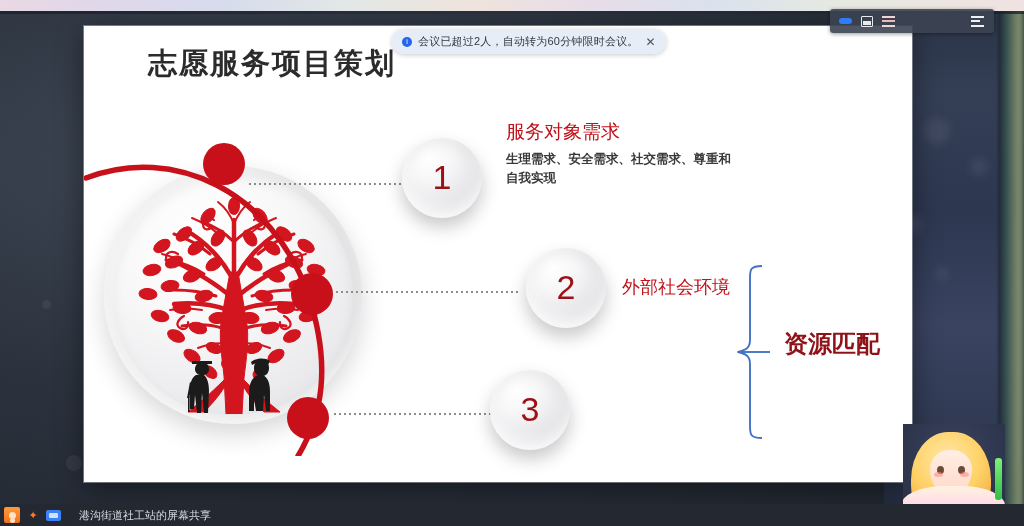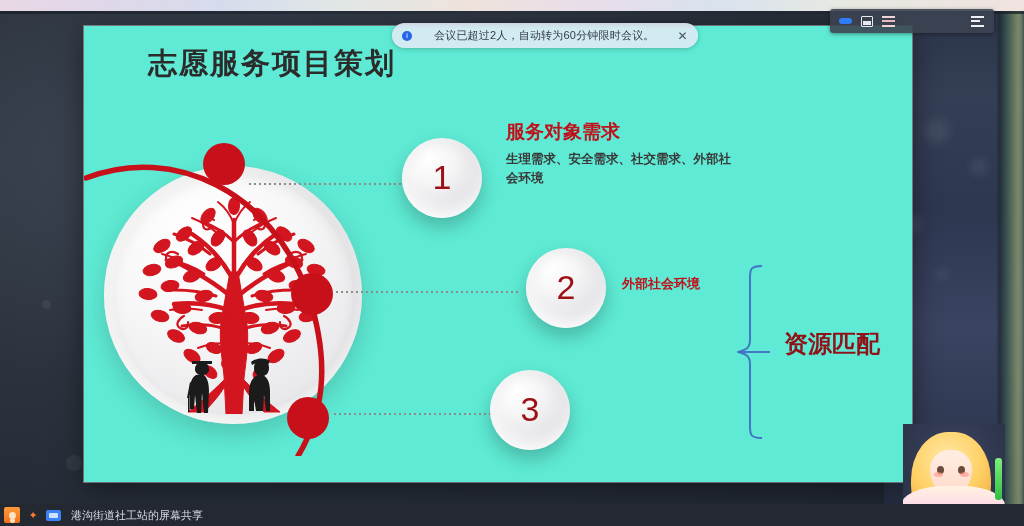--- a/index.html
+++ b/index.html
@@ -49,21 +49,21 @@
     position: absolute; top: 8px; left: 0; width: 1024px; height: 6px;
     background: linear-gradient(90deg, rgba(25,31,40,.75), rgba(40,48,60,.85), rgba(25,31,40,.75));
     z-index: 39;
   }
 
   
   #slide {
     position: absolute;
     left: 84px; top: 26px;
     width: 828px; height: 456px;
-    background: #5eead4;
+    background: #ffffff;
     box-shadow: 0 0 0 1px rgba(255,255,255,.35), 0 6px 26px rgba(0,0,0,.45);
     overflow: hidden;
   }
 
   #slide-title {
     position: absolute; left: 64px; top: 18px;
     font-size: 29px; font-weight: 700; color: #2b2b2b;
     letter-spacing: 2px;
     white-space: nowrap;
   }
@@ -109,41 +109,41 @@
     display: flex; align-items: center; justify-content: center;
   }
   .numcircle span {
     font-size: 34px; font-weight: 400; color: #9c1016;
     font-family: "Liberation Sans", sans-serif;
     transform: translateY(-1px);
   }
 
   
   .red-head {
-    position: absolute; color: #c01019; font-weight: 700;
+    position: absolute; color: #c01019; font-weight: 400;
     white-space: nowrap; z-index: 7;
   }
   #sub-1 {
     position: absolute; left: 422px; top: 124px;
     width: 226px; font-size: 12.5px; color: #3a3a3a;
     line-height: 1.55; font-weight: 600; z-index: 7;
   }
 
   
   #brace-svg { position: absolute; left: 652px; top: 236px; width: 130px; height: 180px; z-index: 5; }
   #brace-label {
     position: absolute; left: 700px; top: 302px;
     font-size: 24px; font-weight: 700; color: #8e1218; z-index: 7; white-space: nowrap;
   }
 
   
   #toast {
-    position: absolute; left: 392px; top: 23px;
+    position: absolute; left: 392px; top: 29px;
     height: 25px; padding: 0 9px 0 10px;
-    display: flex; align-items: center; gap: 22px;
+    display: flex; align-items: center; gap: 6px;
     border-radius: 13px;
     background: rgba(226,234,246,.88);
     box-shadow: 0 1px 5px rgba(0,0,0,.22);
     z-index: 60;
     backdrop-filter: blur(2px);
     text-align: right;
   }
   #toast-dot {
     width: 10px; height: 10px; border-radius: 50%;
     background: #2566e8; flex: 0 0 auto;
@@ -225,21 +225,21 @@
   #tb-avatar .person { width:7px;height:7px;border-radius:50%;background:#ffe2c4; box-shadow:0 5px 0 -1px #ffe2c4;}
   #tb-share {
     width: 14px; height: 14px; margin-left: 6px;
     display:flex;align-items:center;justify-content:center; color:#ff7a2f; font-size:11px;
   }
   #tb-screen {
     width: 15px; height: 11px; margin-left: 6px; border-radius: 2px;
     background: #3b82f6; position: relative;
   }
   #tb-screen::after { content:""; position:absolute; left:3px; top:3px; width:9px; height:5px; background:#cfe3ff; border-radius:1px;}
-  #tb-label { margin-left: 10px; font-size: 11px; color: #d8dce4; white-space: nowrap; }
+  #tb-label { margin-left: 18px; font-size: 11px; color: #d8dce4; white-space: nowrap; }
 
   
   .bokeh { position:absolute; border-radius:50%; background: rgba(255,255,255,.06); }
 </style>
 </head>
 <body>
 
 <div id="desktop">
   <div class="bokeh" style="left:185px;top:182px;width:14px;height:14px;"></div>
   <div class="bokeh" style="left:42px;top:300px;width:9px;height:9px;"></div>
@@ -386,23 +386,23 @@
     <span>1</span>
   </div>
   <div class="numcircle" style="left:442px; top:222px; width:80px; height:80px;">
     <span>2</span>
   </div>
   <div class="numcircle" style="left:406px; top:344px; width:80px; height:80px;">
     <span>3</span>
   </div>
 
   <div class="red-head" style="left:422px; top:93px; font-size:19px;">服务对象需求</div>
-  <div id="sub-1">生理需求、安全需求、社交需求、外部社会环境</div>
-
-  <div class="red-head" style="left:538px; top:249px; font-size:13px;">外部社会环境</div>
+  <div id="sub-1">生理需求、安全需求、社交需求、尊重和自我实现</div>
+
+  <div class="red-head" style="left:538px; top:249px; font-size:18px;">外部社会环境</div>
 
 
   <svg id="brace-svg" viewBox="0 0 130 180">
     <path d="M 26 4 C 14 4 14 8 14 16 L 14 78 C 14 86 10 88 2 90 C 10 92 14 94 14 102 L 14 164 C 14 172 14 176 26 176" fill="none" stroke="#4472c4" stroke-width="1.9" stroke-linejoin="round"></path>
     <path d="M 2 90 L 34 90" fill="none" stroke="#4472c4" stroke-width="1.9"></path>
   </svg>
   <div id="brace-label">资源匹配</div>
 </div>
 
 <div id="toast">

